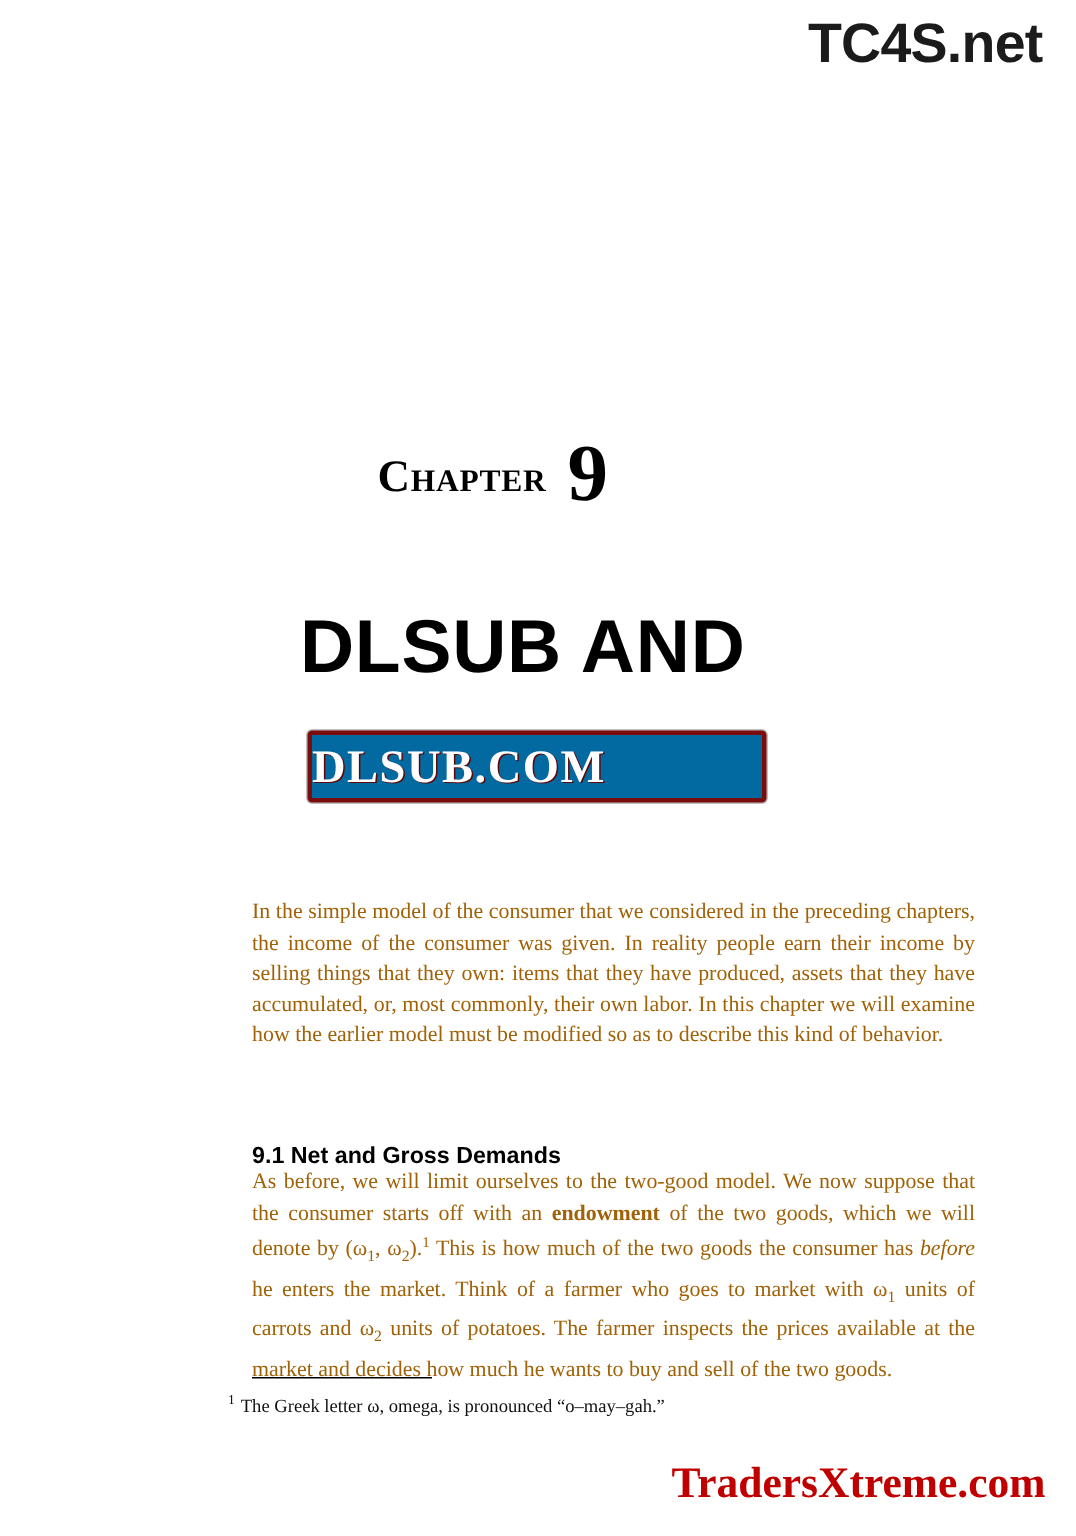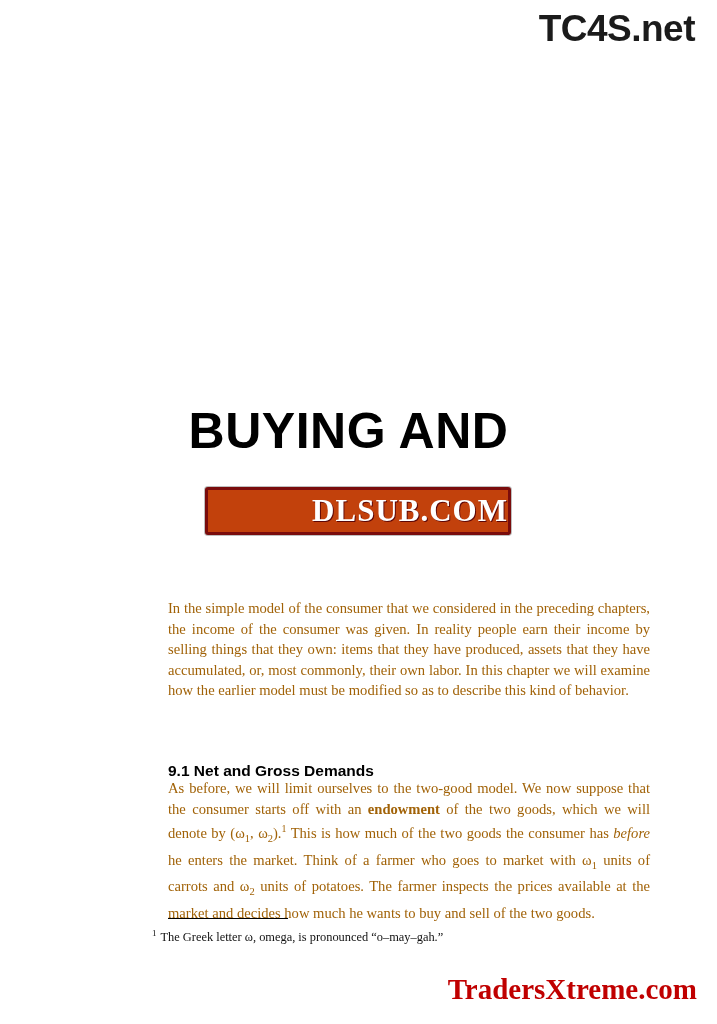--- a/index.html
+++ b/index.html
@@ -46,27 +46,27 @@
     letter-spacing: 0px;
     margin-top: 24px;
   }
 
   .wm-center {
     position: absolute;
     top: 487px;
     left: 205px;
     width: 300px;
     height: 42px;
-    background: #c2410c;
+    background: #0369a1;
     border: 3px solid #7a0c0c;
     border-radius: 3px;
     box-shadow: 0 0 0 1px rgba(0,0,0,0.25);
     display: flex;
     align-items: center;
-    justify-content: flex-end;
+    justify-content: flex-start;
   }
   .wm-center span {
     font-family: "Liberation Serif", serif;
     font-weight: bold;
     font-size: 31px;
     color: #ffffff;
     letter-spacing: 1px;
     text-shadow: 1px 1px 0 #5d0707;
   }
 
@@ -170,23 +170,26 @@
   sub { font-size: 0.72em; }
   sup { font-size: 0.68em; vertical-align: super; }
 </style>
 </head>
 <body>
 
 <div class="page">
 
   <div class="wm-top">TC4S.net</div>
 
+  <div class="chapter-line">
+    <span class="chapter-word">Chapter</span><span class="chapter-num">9</span>
+  </div>
 
   <div class="chapter-title">
-    <div>BUYING AND</div>
+    <div>DLSUB AND</div>
   </div>
 
   <div class="wm-center">
     <span>DLSUB.COM</span>
   </div>
 
   <div class="body-block intro">In the simple model of the consumer that we considered in the preceding chapters, the income of the consumer was given. In reality people earn their income by selling things that they own: items that they have produced, assets that they have accumulated, or, most commonly, their own labor. In this chapter we will examine how the earlier model must be modified so as to describe this kind of behavior.</div>
 
   <div class="section-head">9.1 Net and Gross Demands</div>
 

